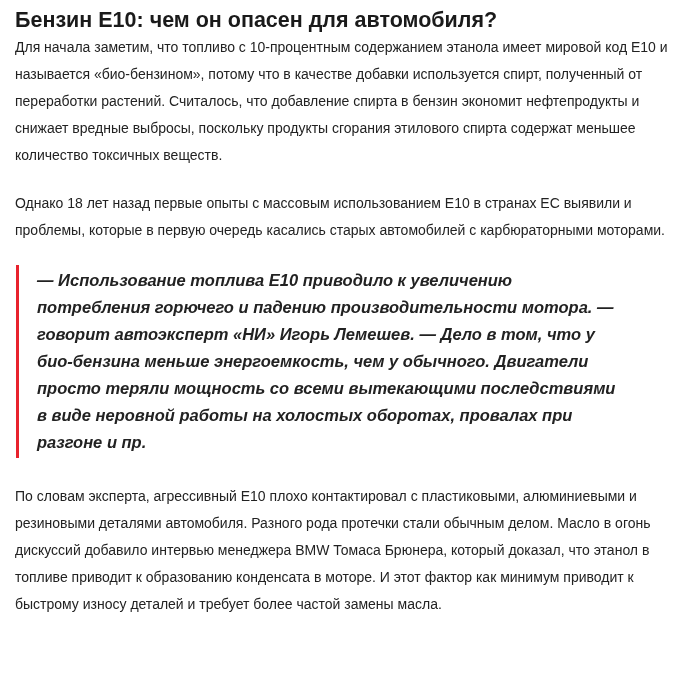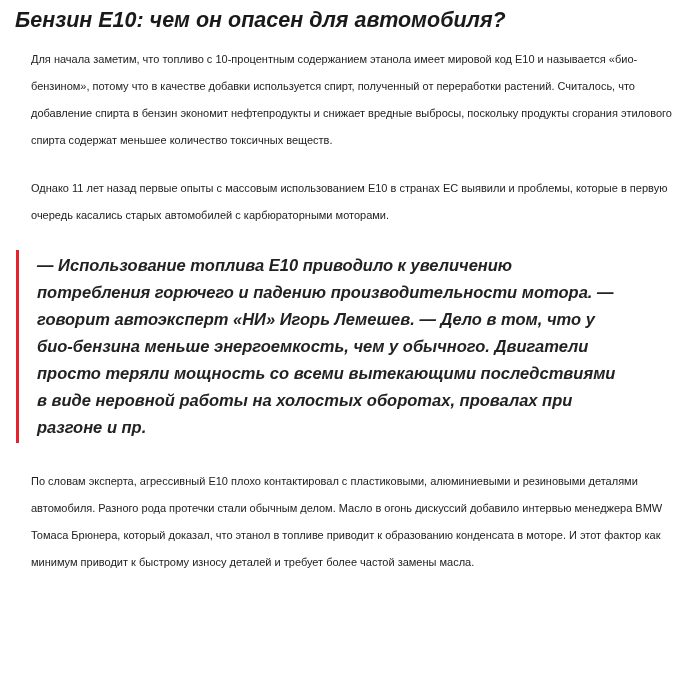--- a/index.html
+++ b/index.html
@@ -19,27 +19,26 @@
     overflow:hidden;
   }
   .article{
     padding:2px 12px 0 15px;
   }
   .article-title{
     font-size:21.5px;
     line-height:28px;
     font-weight:700;
     color:var(--heading);
-    margin:4px 0 12px 0;
-    font-style:italic;
+    margin:4px 0 0 0;
   }
   .article-paragraph{
-    font-size:11px;
+    font-size:14px;
     line-height:27px;
-    margin:0 0 21px 16px;
+    margin:0 0 21px 0;
     max-width:678px;
   }
   .expert-quote{
     margin:0 0 25px 1px;
     padding:2px 0 2px 18px;
     border-left:3px solid var(--accent);
     font-style:italic;
     font-size:16.5px;
     line-height:27px;
     max-width:600px;
@@ -47,19 +46,19 @@
   }
 </style>
 </head>
 <body>
 
 <article class="article">
   <h1 class="article-title">Бензин Е10: чем он опасен для автомобиля?</h1>
 
   <p class="article-paragraph">Для начала заметим, что топливо с 10-процентным содержанием этанола имеет мировой код Е10 и называется «био-бензином», потому что в качестве добавки используется спирт, полученный от переработки растений. Считалось, что добавление спирта в бензин экономит нефтепродукты и снижает вредные выбросы, поскольку продукты сгорания этилового спирта содержат меньшее количество токсичных веществ.</p>
 
-  <p class="article-paragraph">Однако 11 лет назад первые опыты с массовым использованием Е10 в странах ЕС выявили и проблемы, которые в первую очередь касались старых автомобилей с карбюраторными моторами.</p>
+  <p class="article-paragraph">Однако 18 лет назад первые опыты с массовым использованием Е10 в странах ЕС выявили и проблемы, которые в первую очередь касались старых автомобилей с карбюраторными моторами.</p>
 
   <blockquote class="expert-quote">— Использование топлива Е10 приводило к увеличению потребления горючего и падению производительности мотора. — говорит автоэксперт «НИ» Игорь Лемешев. — Дело в том, что у био-бензина меньше энергоемкость, чем у обычного. Двигатели просто теряли мощность со всеми вытекающими последствиями в виде неровной работы на холостых оборотах, провалах при разгоне и пр.</blockquote>
 
   <p class="article-paragraph">По словам эксперта, агрессивный Е10 плохо контактировал с пластиковыми, алюминиевыми и резиновыми деталями автомобиля. Разного рода протечки стали обычным делом. Масло в огонь дискуссий добавило интервью менеджера BMW Томаса Брюнера, который доказал, что этанол в топливе приводит к образованию конденсата в моторе. И этот фактор как минимум приводит к быстрому износу деталей и требует более частой замены масла.</p>
 
 </article>
 
 </body></html>

